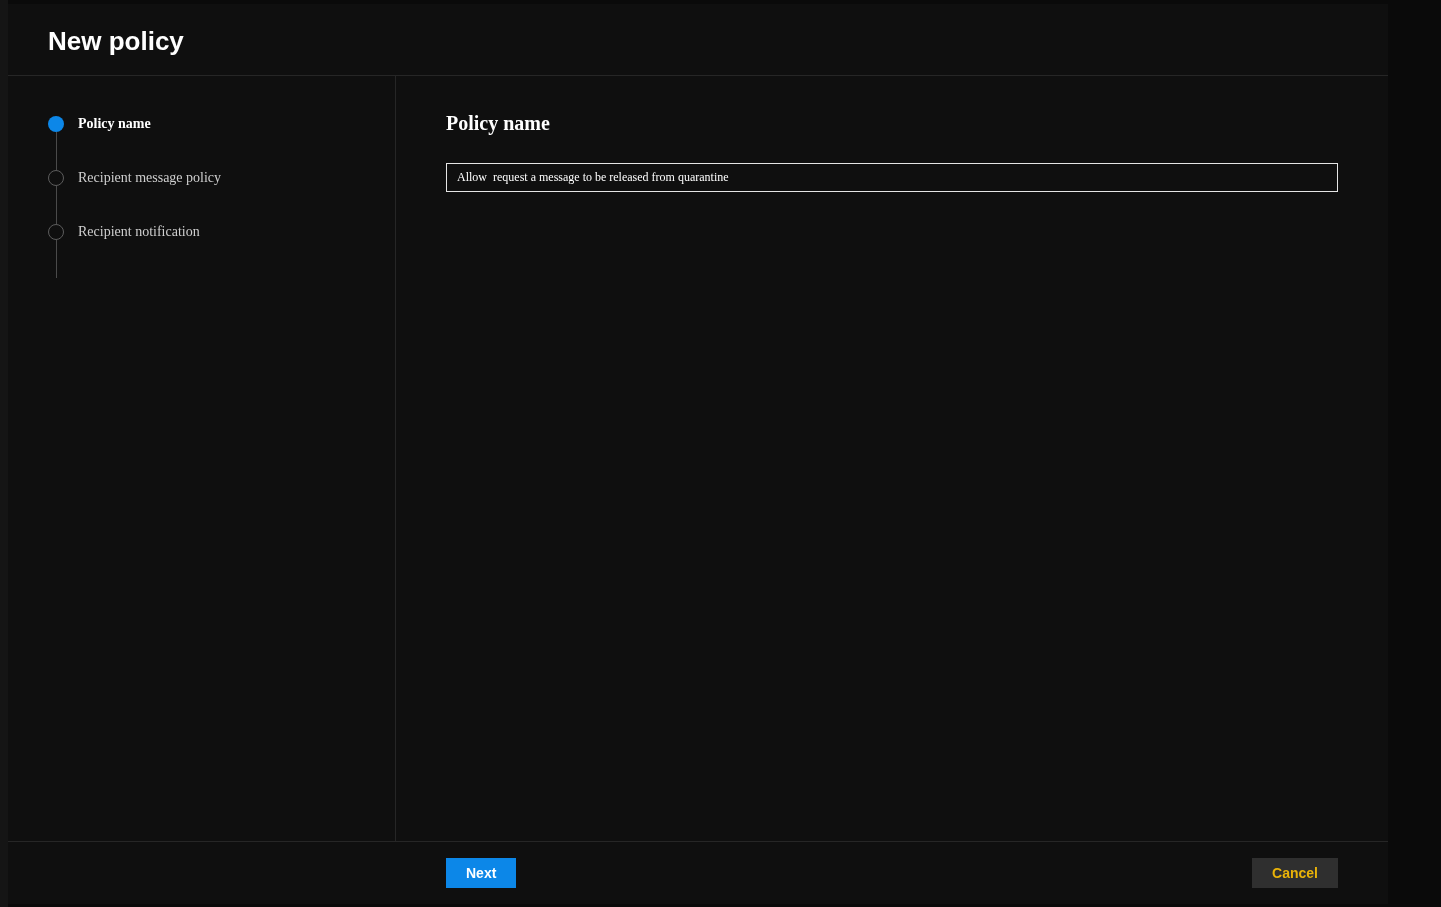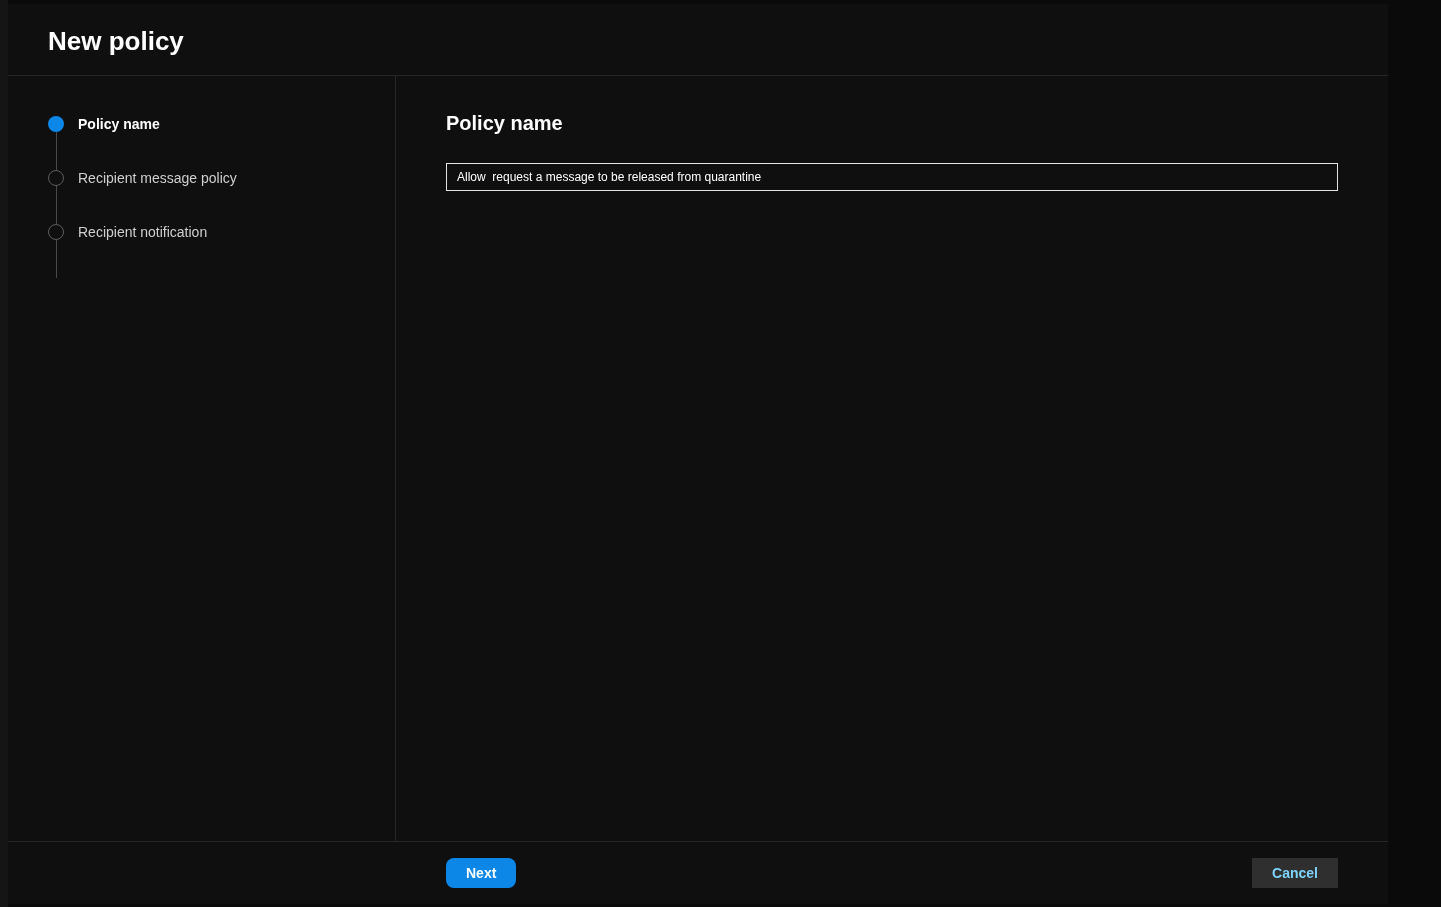--- a/index.html
+++ b/index.html
@@ -32,20 +32,21 @@
     }
     .panel-title {
       font-size: 26px;
       font-weight: 700;
       color: #fff;
     }
     .panel-body {
       flex: 1;
       display: flex;
       overflow: hidden;
+      font-family: Liberation Serif, serif;
     }
     .sidebar {
       width: 388px;
       border-right: 1px solid #262626;
       padding: 40px 20px 20px 40px;
     }
     .steps {
       display: flex;
       flex-direction: column;
     }
@@ -118,37 +119,36 @@
     }
     .panel-footer {
       border-top: 1px solid #262626;
       padding: 16px 50px 16px 50px;
       display: flex;
       align-items: center;
       gap: 12px;
     }
     .footer-left {
       margin-left: 388px;
-      border-radius: 8px;
     }
     .btn {
       padding: 7px 20px;
       font-size: 14px;
       font-weight: 600;
       border: none;
       cursor: pointer;
       font-family: inherit;
     }
     .btn-primary {
       background: #0c87e8;
       color: #fff;
     }
     .btn-secondary {
       background: #2f2f2f;
-      color: #7dd3fc;
+      color: #eab308;
       margin-left: auto;
     }
     .left-sliver {
       position: absolute;
       left: 0;
       top: 0;
       width: 8px;
       height: 907px;
       background: #151515;
       color: #888;

